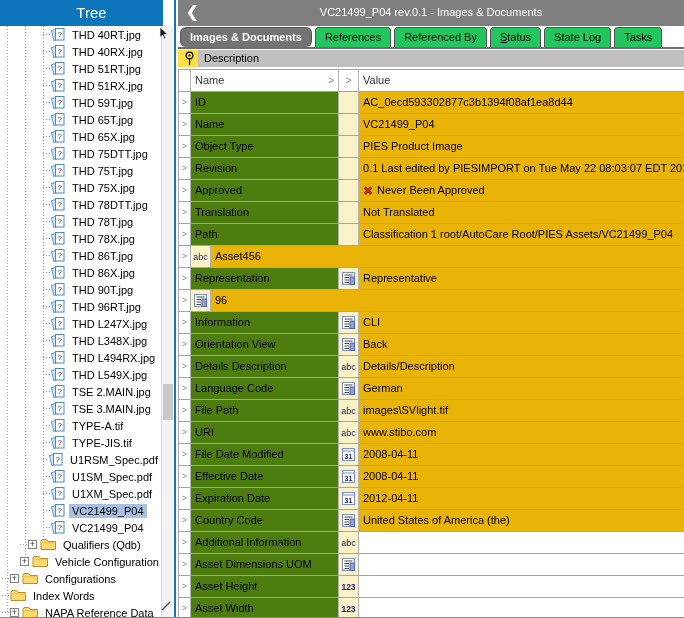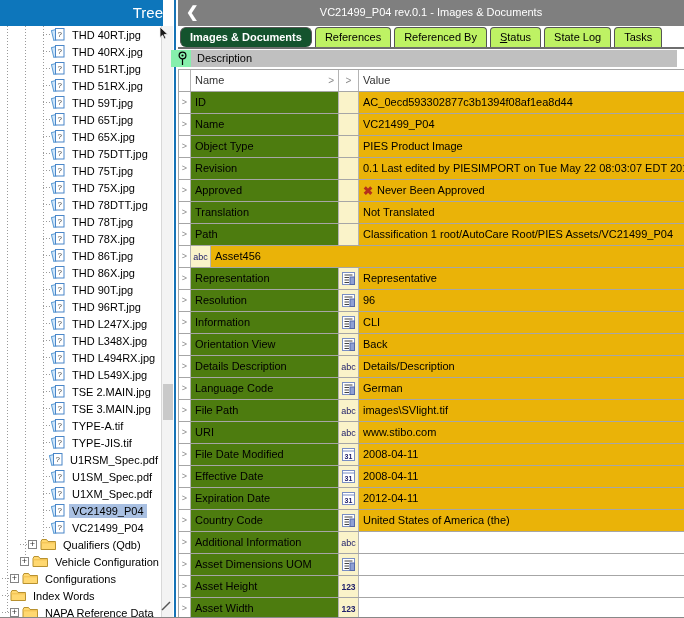--- a/index.html
+++ b/index.html
@@ -1,21 +1,21 @@
 <!DOCTYPE html>
 <html><head>
 <meta charset="utf-8">
 <style>
   * { margin:0; padding:0; box-sizing:border-box; }
   body { font-family:"Liberation Sans", sans-serif; background:#fff; }
   .app { position:relative; width:684px; height:618px; overflow:hidden; background:#fff; border-bottom:1px solid #888; }
 
   
   .tree-header { position:absolute; left:0; top:0; width:163px; height:26px;
-    background:#0d76bb; color:#fff; font-size:15px; text-align:right; line-height:25px;padding-left:20px; }
+    background:#0d76bb; color:#fff; font-size:15px; text-align:center; line-height:25px;padding-left:20px; }
   .tree-body { position:absolute; left:0; top:26px; width:161px; height:592px;
     overflow:hidden; font-size:11px; background:#fff; }
   .guide { position:absolute; width:1px; top:0;
     background-image:repeating-linear-gradient(to bottom,#9a9a9a 0 1px,transparent 1px 3px); }
   .g1 { left:7px;  height:586px; }
   .g2 { left:25px; height:536px; }
   .g3 { left:43px; height:511px; }
   .tree-row { position:relative; height:17px; display:flex; align-items:center; white-space:nowrap; }
   .tree-row .stub { width:8px; height:1px;
     background-image:repeating-linear-gradient(to right,#9a9a9a 0 1px,transparent 1px 3px); }
@@ -39,24 +39,24 @@
   
   .panel-header { position:absolute; left:178px; top:0; width:506px; height:26px;
     background:#7f7f7f; color:#fff; }
   .panel-header .back { position:absolute; left:8px; top:3px; font-size:15px; font-weight:bold; cursor:default; }
   .panel-header .title { display:block; text-align:center; font-size:11px; line-height:25px; }
 
   .tabs { position:absolute; left:178px; top:27px; width:506px; height:22px;
     border-bottom:2px solid #6e6e6e; padding-left:2px; white-space:nowrap; }
   .tab { display:inline-block; height:20px; margin-right:3px; padding:3px 9px 0;
     border:1px solid #555; border-bottom:none; border-radius:4px 4px 0 0;
-    background:#bef264; color:#000; font-size:11px; vertical-align:bottom; }
-  .tab.active { background:#14532d; color:#fff; font-weight:bold;border-radius:6px; }
-
-  .desc-bar { position:absolute; left:171px; top:50px; width:506px; height:17px; background:#86efac; }
+    background:#22c55e; color:#000; font-size:11px; vertical-align:bottom; }
+  .tab.active { background:#737373; color:#fff; font-weight:bold;border-radius:6px; }
+
+  .desc-bar { position:absolute; left:178px; top:50px; width:506px; height:17px; background:#fde047; }
   .desc-bar .pin { position:absolute; left:6px; top:1px; }
   .desc-bar .bar { position:absolute; left:20px; top:0; right:0; height:17px;
     background:#c0c0c0; font-size:11px; line-height:16px; padding-left:6px; color:#000; }
 
   
   .grid { position:absolute; left:178px; top:69px; width:588px; height:549px;
     border-top:1px solid #a6a6a6; border-left:1px solid #a6a6a6; overflow:hidden; font-size:11px; }
   .grow { display:flex; height:22px; border-bottom:1px solid #a6a6a6; }
   .c0 { flex:0 0 12px; background:#fff; border-right:1px solid #b4b4b4;
     color:#8a8a8a; font-size:9px; text-align:center; line-height:21px; }
@@ -586,23 +586,20 @@
             <line x1="2.5" y1="5.5" x2="7" y2="5.5" stroke="#444" stroke-width="1"></line>
             <line x1="2.5" y1="8" x2="7" y2="8" stroke="#444" stroke-width="1"></line>
             <line x1="2.5" y1="10.5" x2="7" y2="10.5" stroke="#444" stroke-width="1"></line>
             <rect x="8" y="5" width="4.5" height="7.5" fill="#8ea0d4" stroke="#5568a8"></rect>
           </svg>
         </div>
         <div class="c3">Representative</div>
       </div>
       <div class="grow">
         <div class="c0">&gt;</div>
-        <div class="c1">
-          <span>Resolution</span>
-        </div>
         <div class="c2">
           <svg width="13" height="13" viewBox="0 0 13 13">
             <rect x="0.5" y="0.5" width="12" height="12" fill="#fff" stroke="#7a8fc4"></rect>
             <line x1="2.5" y1="3" x2="10.5" y2="3" stroke="#444" stroke-width="1"></line>
             <line x1="2.5" y1="5.5" x2="7" y2="5.5" stroke="#444" stroke-width="1"></line>
             <line x1="2.5" y1="8" x2="7" y2="8" stroke="#444" stroke-width="1"></line>
             <line x1="2.5" y1="10.5" x2="7" y2="10.5" stroke="#444" stroke-width="1"></line>
             <rect x="8" y="5" width="4.5" height="7.5" fill="#8ea0d4" stroke="#5568a8"></rect>
           </svg>
         </div>

